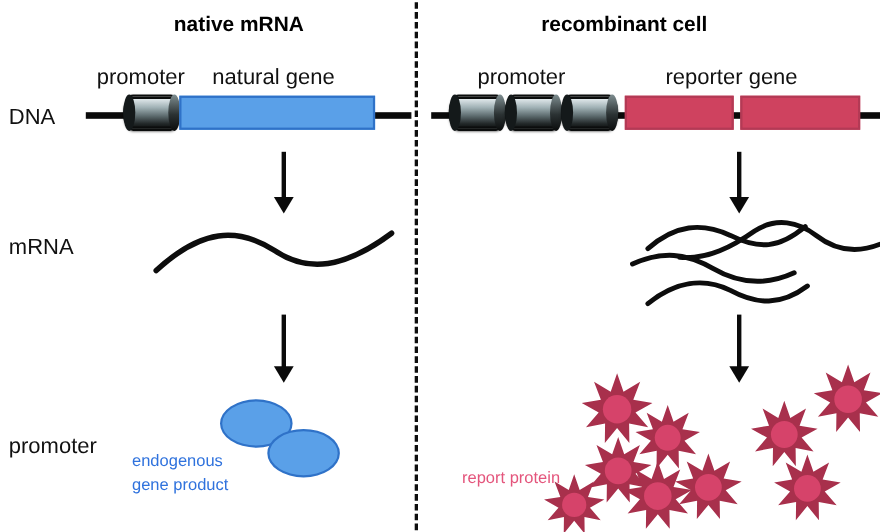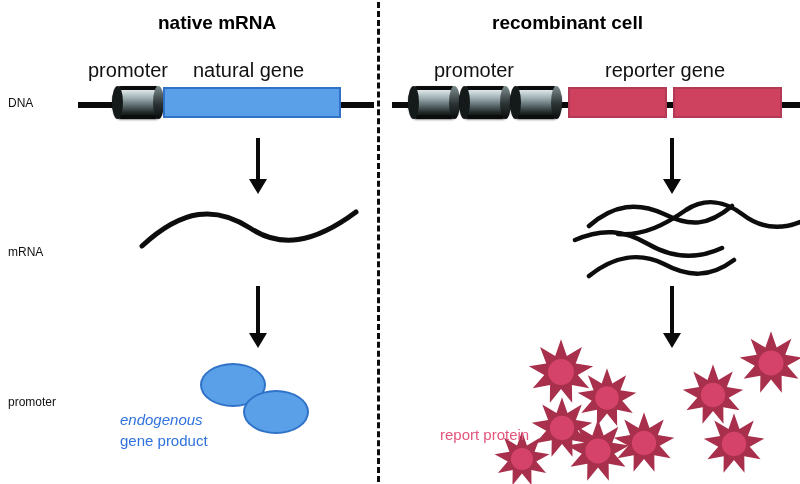--- a/index.html
+++ b/index.html
@@ -7,29 +7,29 @@
        font-family:"Liberation Sans", sans-serif;color:#1a1a1a;}
 
   #stage{position:absolute;left:0;top:0;width:800px;height:484px;}
 
   .txt{position:absolute;white-space:nowrap;line-height:1;}
 
   
   .panel-title{font-size:19px;font-weight:bold;color:#000;}
 
   
-  .row-label{font-size:12px;color:#111;}
+  .row-label{font-size:20px;color:#111;}
 
   
   .part-label{font-size:20px;color:#111;}
 
   
   .caption{font-size:15px;line-height:18px;}
   .caption.blue{color:#2f72dd;}
-  .caption.red{color:#e4557c;margin-left:20px;}
+  .caption.red{color:#e4557c;}
 
   
   #divider{position:absolute;left:377px;top:2px;width:0;height:480px;
            border-left:3px dashed #0d0d0d;}
 
   
   .backbone{position:absolute;height:6px;background:#0a0a0a;}
 
   
   .promoter{position:absolute;border-radius:9px/16px;
@@ -66,21 +66,21 @@
   .star{position:absolute;}
 </style>
 </head>
 <body>
 
 <div id="stage">
 
   <div id="divider"></div>
 
   <div class="txt row-label" style="left:8px;top:97px;">DNA</div>
-  <div class="txt row-label" style="left:8px;top:246px;text-align:right;">mRNA</div>
+  <div class="txt row-label" style="left:8px;top:215px;text-align:right;">mRNA</div>
   <div class="txt row-label" style="left:8px;top:396px;">promoter</div>
 
   <div class="txt panel-title" style="left:158px;top:13px;">native mRNA</div>
 
   <div class="txt part-label" style="left:88px;top:60px;">promoter</div>
   <div class="txt part-label" style="left:193px;top:60px;">natural gene</div>
 
   <div class="backbone" style="left:78px;top:102px;width:40px;"></div>
   <div class="backbone" style="left:338px;top:102px;width:36px;"></div>
 
@@ -98,21 +98,21 @@
   </svg>
 
   <div class="arrow" style="left:248px;top:286px;width:20px;height:62px;">
     <div class="shaft" style="height:48px;"></div>
     <div class="head" style="top:47px;"></div>
   </div>
 
   <div class="blob" style="left:200px;top:363px;width:66px;height:44px;"></div>
   <div class="blob" style="left:243px;top:390px;width:66px;height:44px;"></div>
 
-  <div class="txt caption blue" style="left:120px;top:411px;font-style:italic;">endogenous</div>
+  <div class="txt caption blue" style="left:120px;top:411px;">endogenous</div>
   <div class="txt panel-title" style="left:492px;top:13px;">recombinant cell</div>
 
   <div class="txt caption blue" style="left:120px;top:432px;">gene product</div>
 
   <div class="txt part-label" style="left:434px;top:60px;">promoter</div>
   <div class="txt part-label" style="left:605px;top:60px;">reporter gene</div>
 
   <div class="backbone" style="left:392px;top:102px;width:22px;"></div>
   <div class="backbone" style="left:455px;top:102px;width:14px;"></div>
   <div class="backbone" style="left:506px;top:102px;width:14px;"></div>

